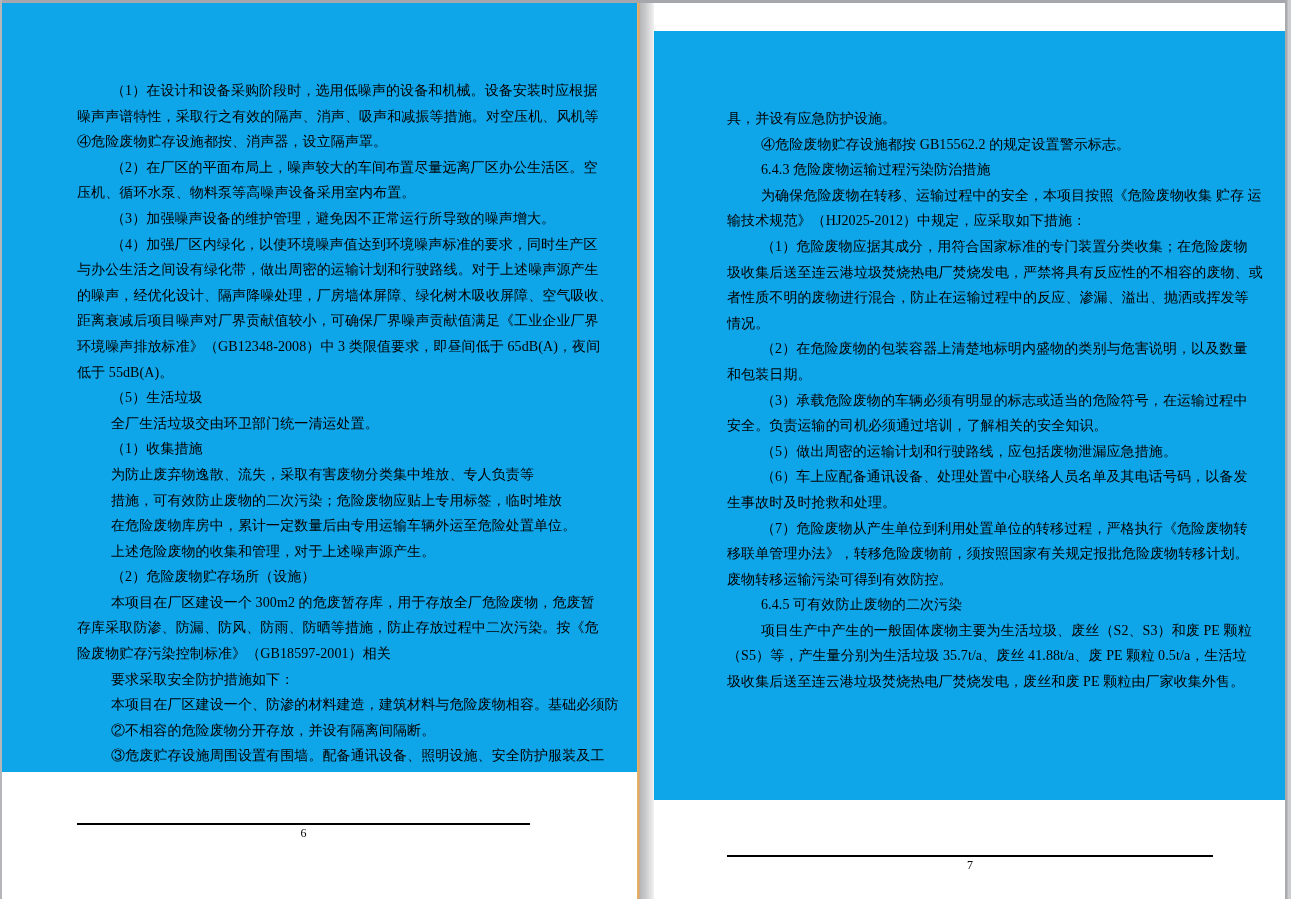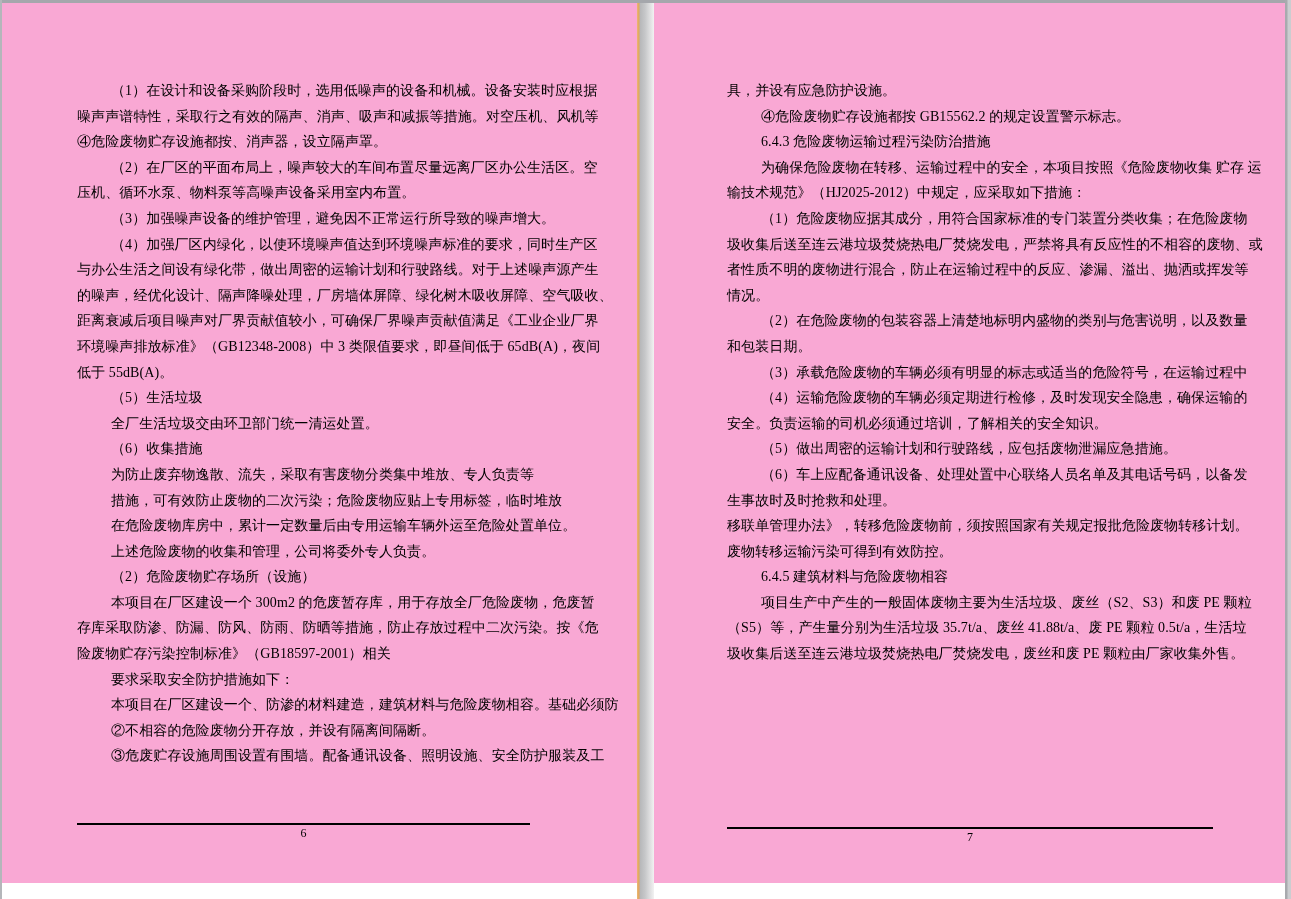--- a/index.html
+++ b/index.html
@@ -29,25 +29,25 @@
   }
   .right-band {
     position: absolute;
     left: 1285px; top: 0; bottom: 0;
     width: 6px;
     background: linear-gradient(90deg, #a8aaae 0px, #a8aaae 2px, #cbcdd0 3px, #cbcdd0 6px);
   }
   .page {
     position: absolute;
     top: 3px;
-    height: 880px;
-    background: #f9a8d4;
+    height: 769px;
+    background: #0ea5e9;
   }
   .page-left  { left: 2px;   width: 635px; }
-  .page-right { left: 654px; width: 631px; }
+  .page-right { left: 654px; width: 631px; margin-top: 28px; }
   .page-gap {
     position: absolute;
     left: 637px; top: 3px; bottom: 0;
     width: 17px;
     background: linear-gradient(90deg,
       #eab873 0px, #e2a45c 2px,
       #b6b7b9 3px, #c6c7c9 8px,
       #e3e3e4 14px, #f2f2f2 17px);
   }
   .text-block {
@@ -100,25 +100,25 @@
         <div class="ln">压机、循环水泵、物料泵等高噪声设备采用室内布置。</div>
         <div class="ln ind">（3）加强噪声设备的维护管理，避免因不正常运行所导致的噪声增大。</div>
         <div class="ln ind">（4）加强厂区内绿化，以使环境噪声值达到环境噪声标准的要求，同时生产区</div>
         <div class="ln">与办公生活之间设有绿化带，做出周密的运输计划和行驶路线。对于上述噪声源产生</div>
         <div class="ln">的噪声，经优化设计、隔声降噪处理，厂房墙体屏障、绿化树木吸收屏障、空气吸收、</div>
         <div class="ln">距离衰减后项目噪声对厂界贡献值较小，可确保厂界噪声贡献值满足《工业企业厂界</div>
         <div class="ln">环境噪声排放标准》（GB12348-2008）中 3 类限值要求，即昼间低于 65dB(A)，夜间</div>
         <div class="ln">低于 55dB(A)。</div>
         <div class="ln ind">（5）生活垃圾</div>
         <div class="ln ind">全厂生活垃圾交由环卫部门统一清运处置。</div>
-        <div class="ln ind">（6）收集措施</div>
+        <div class="ln ind">（1）收集措施</div>
         <div class="ln ind">为防止废弃物逸散、流失，采取有害废物分类集中堆放、专人负责等</div>
         <div class="ln ind">措施，可有效防止废物的二次污染；危险废物应贴上专用标签，临时堆放</div>
         <div class="ln ind">在危险废物库房中，累计一定数量后由专用运输车辆外运至危险处置单位。</div>
-        <div class="ln ind">上述危险废物的收集和管理，公司将委外专人负责。</div>
+        <div class="ln ind">上述危险废物的收集和管理，对于上述噪声源产生。</div>
         <div class="ln ind">（2）危险废物贮存场所（设施）</div>
         <div class="ln ind">本项目在厂区建设一个 300m2 的危废暂存库，用于存放全厂危险废物，危废暂</div>
         <div class="ln">存库采取防渗、防漏、防风、防雨、防晒等措施，防止存放过程中二次污染。按《危</div>
         <div class="ln">险废物贮存污染控制标准》（GB18597-2001）相关</div>
         <div class="ln ind">要求采取安全防护措施如下：</div>
         <div class="ln ind">本项目在厂区建设一个、防渗的材料建造，建筑材料与危险废物相容。基础必须防</div>
         <div class="ln ind">②不相容的危险废物分开存放，并设有隔离间隔断。</div>
         <div class="ln ind">③危废贮存设施周围设置有围墙。配备通讯设备、照明设施、安全防护服装及工</div>
       </div>
     <div class="footer">
@@ -136,28 +136,28 @@
         <div class="ln ind">6.4.3 危险废物运输过程污染防治措施</div>
         <div class="ln ind">为确保危险废物在转移、运输过程中的安全，本项目按照《危险废物收集 贮存 运</div>
         <div class="ln">输技术规范》（HJ2025-2012）中规定，应采取如下措施：</div>
         <div class="ln ind">（1）危险废物应据其成分，用符合国家标准的专门装置分类收集；在危险废物</div>
         <div class="ln">圾收集后送至连云港垃圾焚烧热电厂焚烧发电，严禁将具有反应性的不相容的废物、或</div>
         <div class="ln">者性质不明的废物进行混合，防止在运输过程中的反应、渗漏、溢出、抛洒或挥发等</div>
         <div class="ln">情况。</div>
         <div class="ln ind">（2）在危险废物的包装容器上清楚地标明内盛物的类别与危害说明，以及数量</div>
         <div class="ln">和包装日期。</div>
         <div class="ln ind">（3）承载危险废物的车辆必须有明显的标志或适当的危险符号，在运输过程中</div>
-        <div class="ln ind">（4）运输危险废物的车辆必须定期进行检修，及时发现安全隐患，确保运输的</div>
         <div class="ln">安全。负责运输的司机必须通过培训，了解相关的安全知识。</div>
         <div class="ln ind">（5）做出周密的运输计划和行驶路线，应包括废物泄漏应急措施。</div>
         <div class="ln ind">（6）车上应配备通讯设备、处理处置中心联络人员名单及其电话号码，以备发</div>
         <div class="ln">生事故时及时抢救和处理。</div>
+        <div class="ln ind">（7）危险废物从产生单位到利用处置单位的转移过程，严格执行《危险废物转</div>
         <div class="ln">移联单管理办法》，转移危险废物前，须按照国家有关规定报批危险废物转移计划。</div>
         <div class="ln">废物转移运输污染可得到有效防控。</div>
-        <div class="ln ind">6.4.5 建筑材料与危险废物相容</div>
+        <div class="ln ind">6.4.5 可有效防止废物的二次污染</div>
         <div class="ln ind">项目生产中产生的一般固体废物主要为生活垃圾、废丝（S2、S3）和废 PE 颗粒</div>
         <div class="ln">（S5）等，产生量分别为生活垃圾 35.7t/a、废丝 41.88t/a、废 PE 颗粒 0.5t/a，生活垃</div>
         <div class="ln">圾收集后送至连云港垃圾焚烧热电厂焚烧发电，废丝和废 PE 颗粒由厂家收集外售。</div>
       </div>
     <div class="footer">
       <div class="footer-rule"></div>
       <div class="page-number">7</div>
     </div>
   </div>
 </div>

